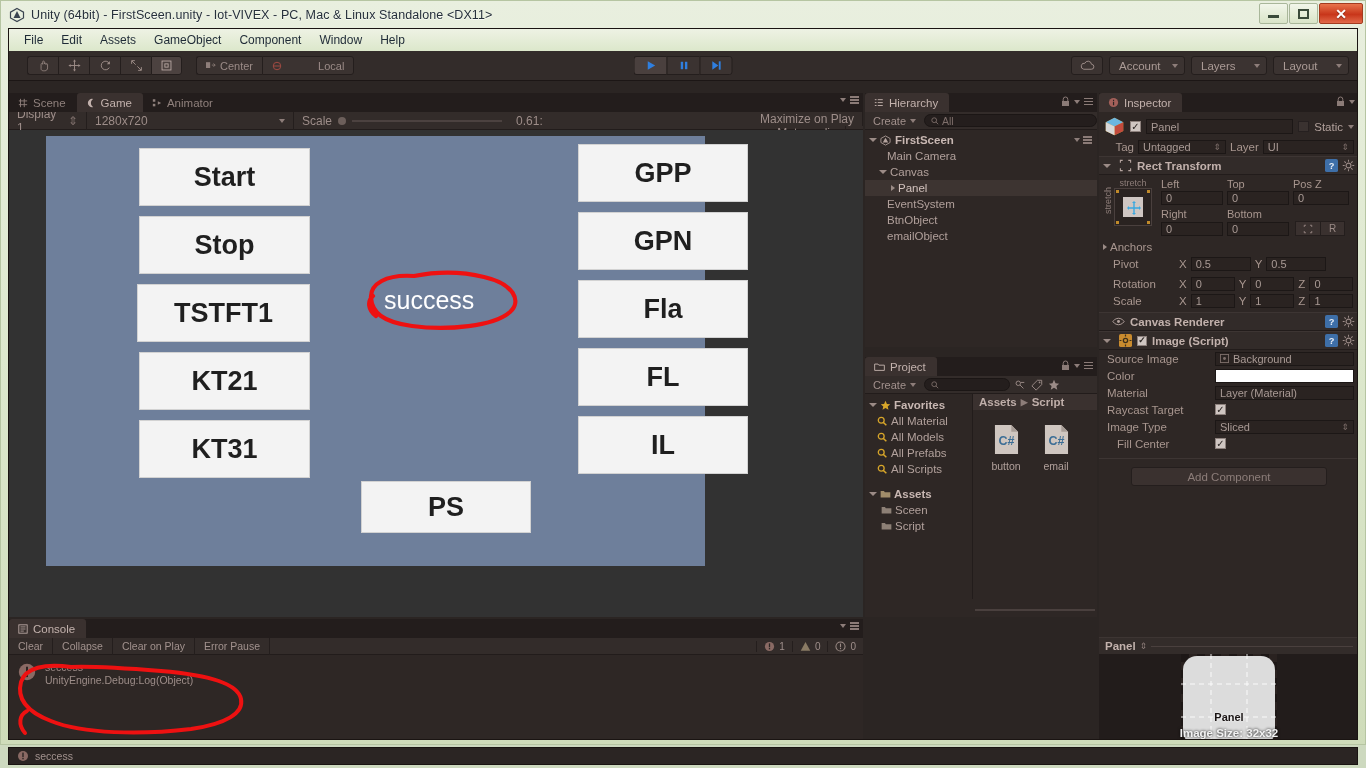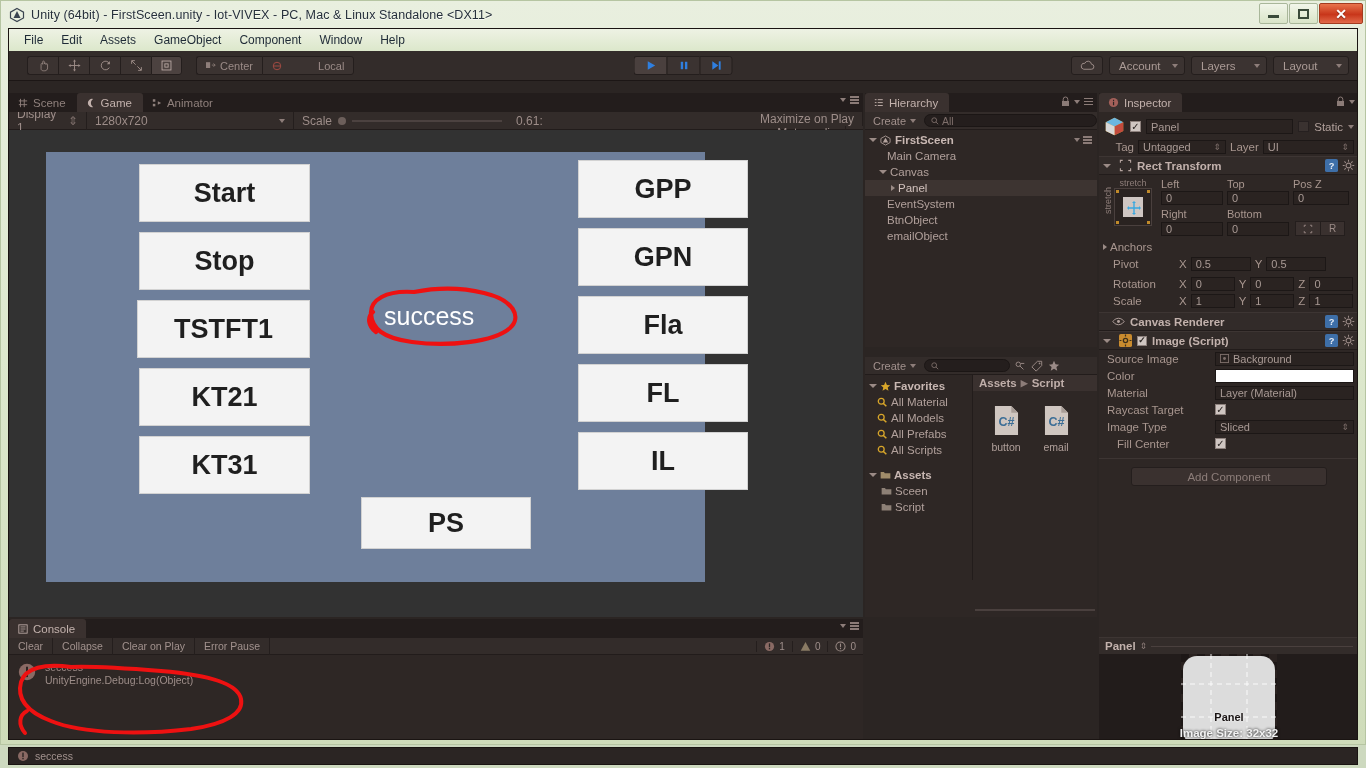--- a/index.html
+++ b/index.html
@@ -403,21 +403,21 @@
               <span>Stats</span>
             </div>
           <div class="gv-seg noborder">
             <span>Gizmos</span>
             <span class="caret"></span>
           </div>
         </div>
       </div>
 
       <div class="gv-canvas" style="left:0; top:37px; width:854px; height:487px;">
-        <div class="game-panel" style="left:37px; top:22px; width:659px; height:430px;">
+        <div class="game-panel" style="left:37px; top:6px; width:659px; height:430px;">
 
           <div class="ui-btn" style="left:93px;  top:12px;  width:171px; height:58px;">Start</div>
           <div class="ui-btn" style="left:93px;  top:80px;  width:171px; height:58px;">Stop</div>
           <div class="ui-btn" style="left:91px;  top:148px; width:173px; height:58px;">TSTFT1</div>
           <div class="ui-btn" style="left:93px;  top:216px; width:171px; height:58px;">KT21</div>
           <div class="ui-btn" style="left:93px;  top:284px; width:171px; height:58px;">KT31</div>
 
           <div class="ui-btn" style="left:532px; top:8px;   width:170px; height:58px;">GPP</div>
           <div class="ui-btn" style="left:532px; top:76px;  width:170px; height:58px;">GPN</div>
           <div class="ui-btn" style="left:532px; top:144px; width:170px; height:58px;">Fla</div>
@@ -504,20 +504,40 @@
         <div class="tree-row" style="padding-left:22px;">
           <span>BtnObject</span>
         </div>
         <div class="tree-row" style="padding-left:22px;">
           <span>emailObject</span>
         </div>
       </div>
     </div>
 
     <div class="panel" style="left:856px; top:316px; width:232px; height:260px;">
+      <div class="panel-tabrow">
+        <div class="ptab active">
+          <svg width="11" height="10" viewBox="0 0 12 10">
+              <path d="M.7 8.7V1.8h3.6l1 1.2h6V8.7z" fill="none" stroke="#c3b2ad" stroke-width="1"></path>
+            </svg>
+          <span>Project</span>
+        </div>
+        <div class="tabrow-right">
+          <svg width="9" height="11" viewBox="0 0 9 11">
+              <path d="M2.2 5V3.3a2.3 2.3 0 0 1 4.6 0V5" fill="none" stroke="#8b7b77" stroke-width="1"></path>
+              <rect x="1" y="5" width="7" height="5" fill="#8b7b77"></rect>
+            </svg>
+          <span class="caret"></span>
+          <span class="hamb">
+              <i></i>
+              <i></i>
+              <i></i>
+            </span>
+        </div>
+      </div>
       <div class="subbar">
         <div class="create-btn">
           <span>Create</span>
           <span class="caret"></span>
         </div>
         <div class="search-field" style="max-width:86px;">
           <svg width="8" height="8" viewBox="0 0 10 10">
               <circle cx="4" cy="4" r="3" fill="none" stroke="#7e6f6b" stroke-width="1.1"></circle>
               <path d="M6.3 6.3L9 9" stroke="#7e6f6b" stroke-width="1.1"></path>
             </svg>

